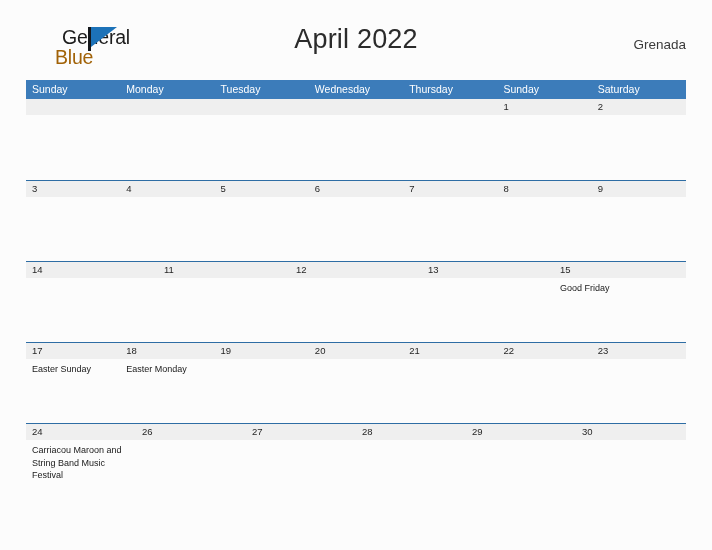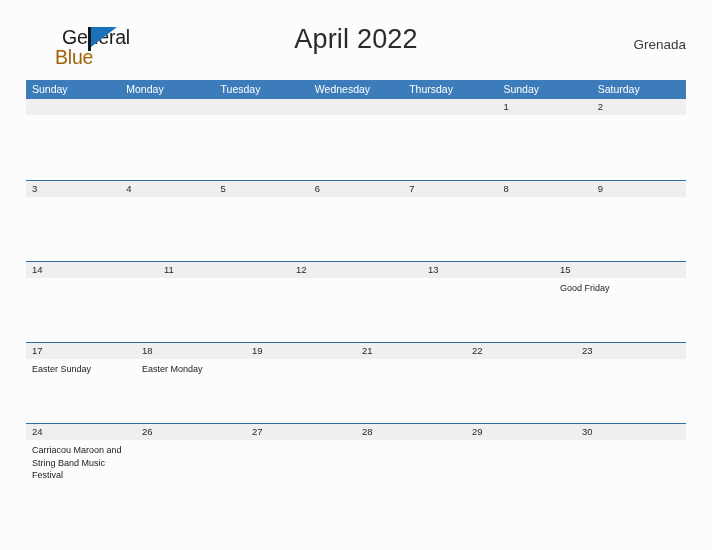--- a/index.html
+++ b/index.html
@@ -258,20 +258,23 @@
         <div class="day-cell">
           <div class="day-number">18</div>
           <div class="day-events">
             <div class="event-text">Easter Monday</div>
           </div>
         </div>
         <div class="day-cell">
           <div class="day-number">19</div>
         </div>
         <div class="day-cell">
+          <div class="day-number">20</div>
+        </div>
+        <div class="day-cell">
           <div class="day-number">21</div>
         </div>
         <div class="day-cell">
           <div class="day-number">22</div>
         </div>
         <div class="day-cell">
           <div class="day-number">23</div>
         </div>
       </div>
       <div class="week-row">

